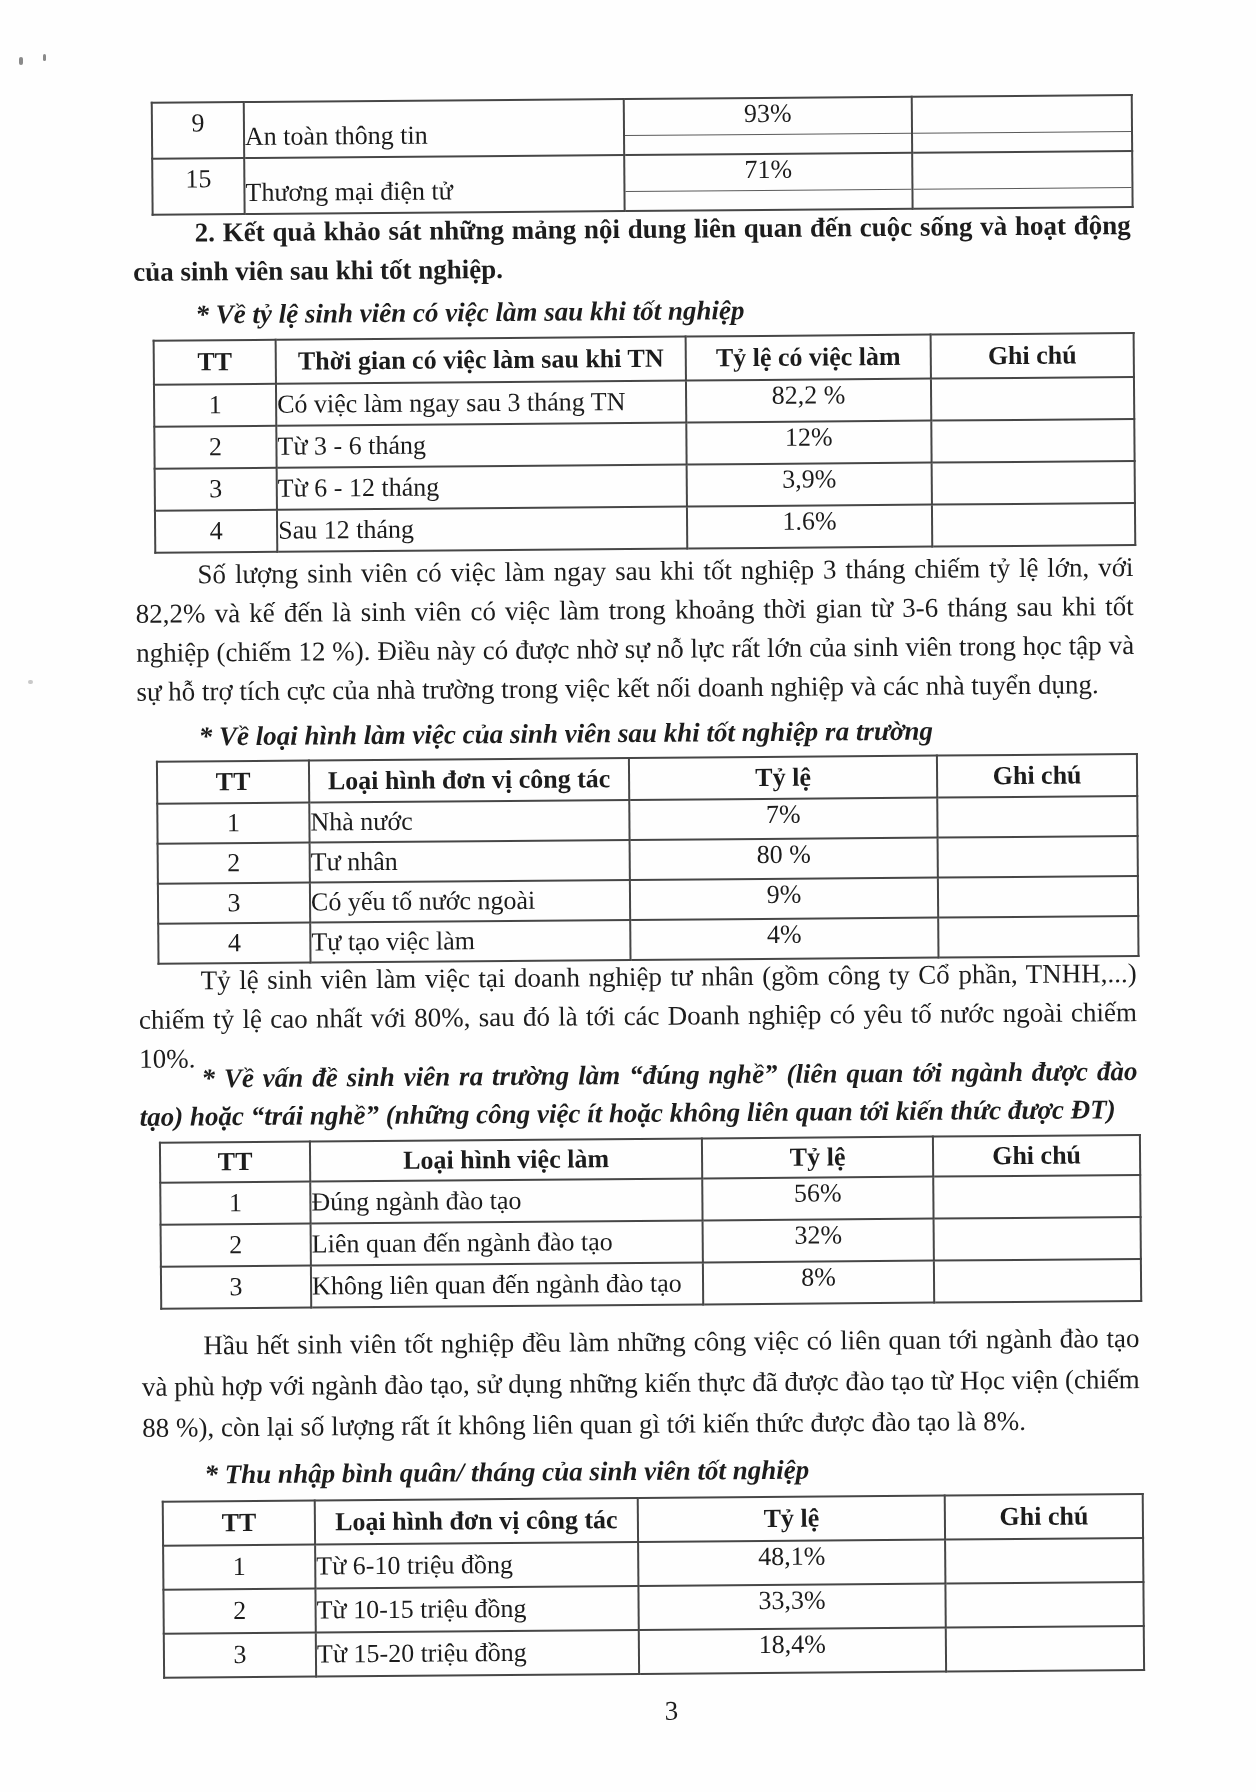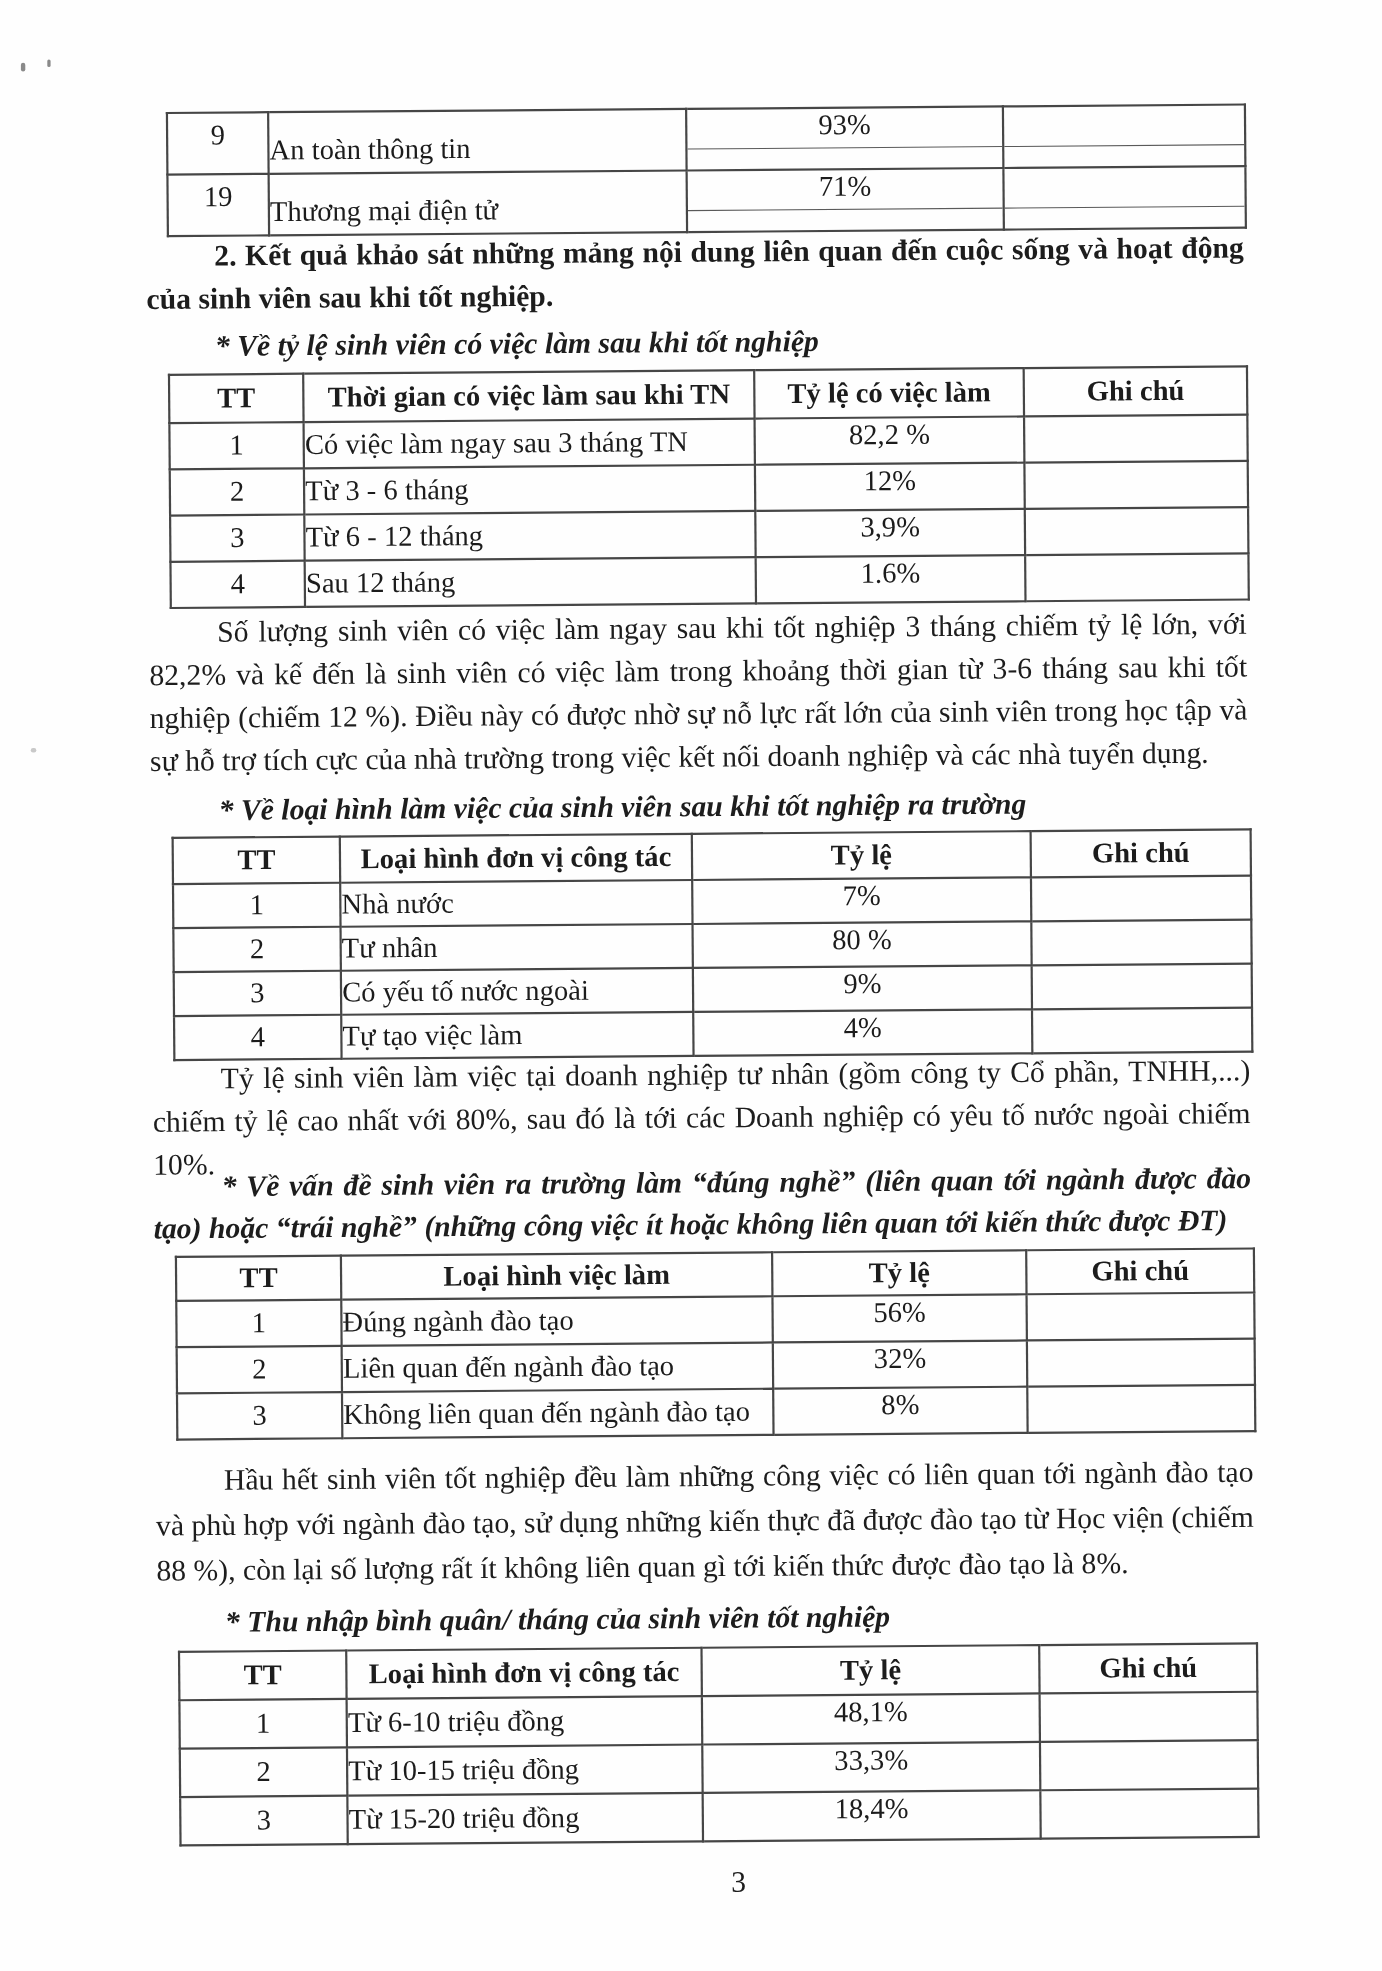--- a/index.html
+++ b/index.html
@@ -69,21 +69,21 @@
           <col style="width:220px">
         </colgroup>
       <tbody>
         <tr>
           <td class="c-tt">9</td>
           <td class="c-label">An toàn thông tin</td>
           <td class="c-value">93%</td>
           <td class="c-note"></td>
         </tr>
         <tr>
-          <td class="c-tt">19</td>
+          <td class="c-tt">15</td>
           <td class="c-label">Thương mại điện tử</td>
           <td class="c-value">71%</td>
           <td class="c-note"></td>
         </tr>
       </tbody>
     </table>
 
     <div class="block para bold" style="top:210px">2. Kết quả khảo sát những mảng nội dung liên quan đến cuộc sống và hoạt động của sinh viên sau khi tốt nghiệp.</div>
 
     <div class="block para bi" style="top:292px">* Về tỷ lệ sinh viên có việc làm sau khi tốt nghiệp</div>

